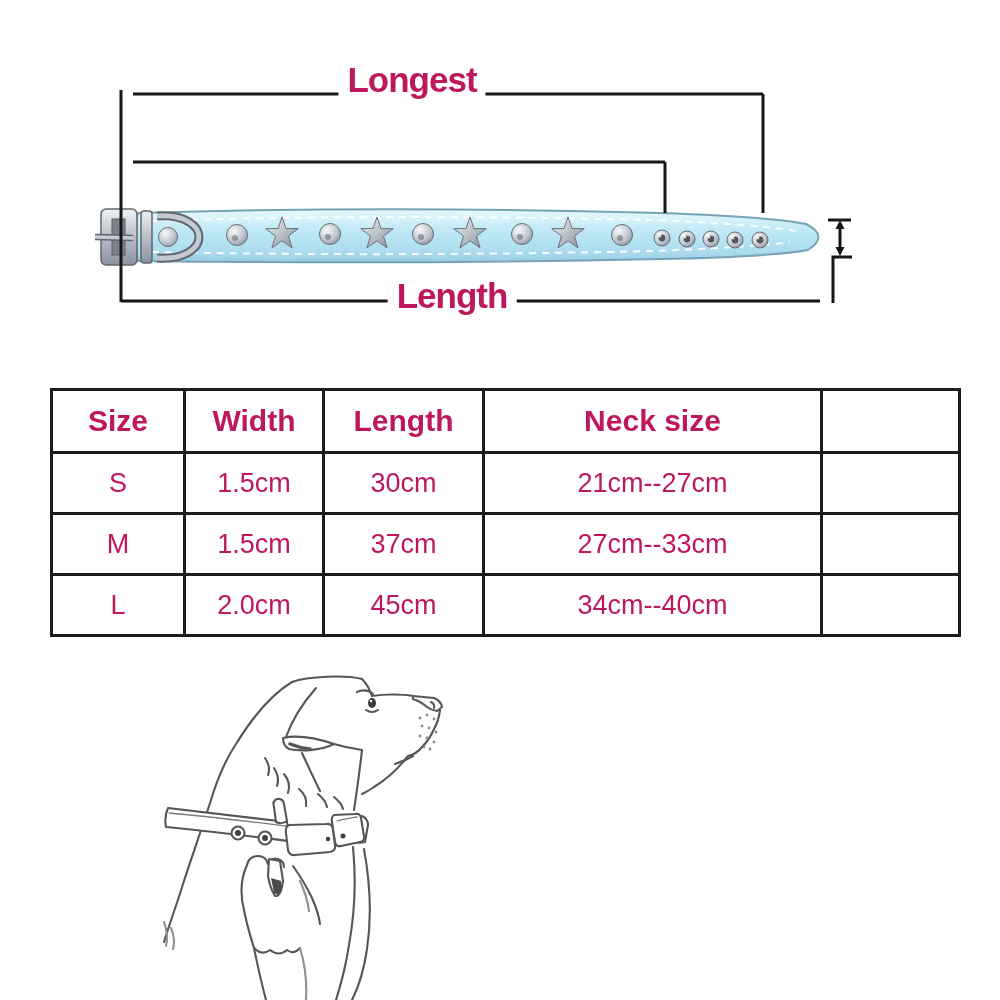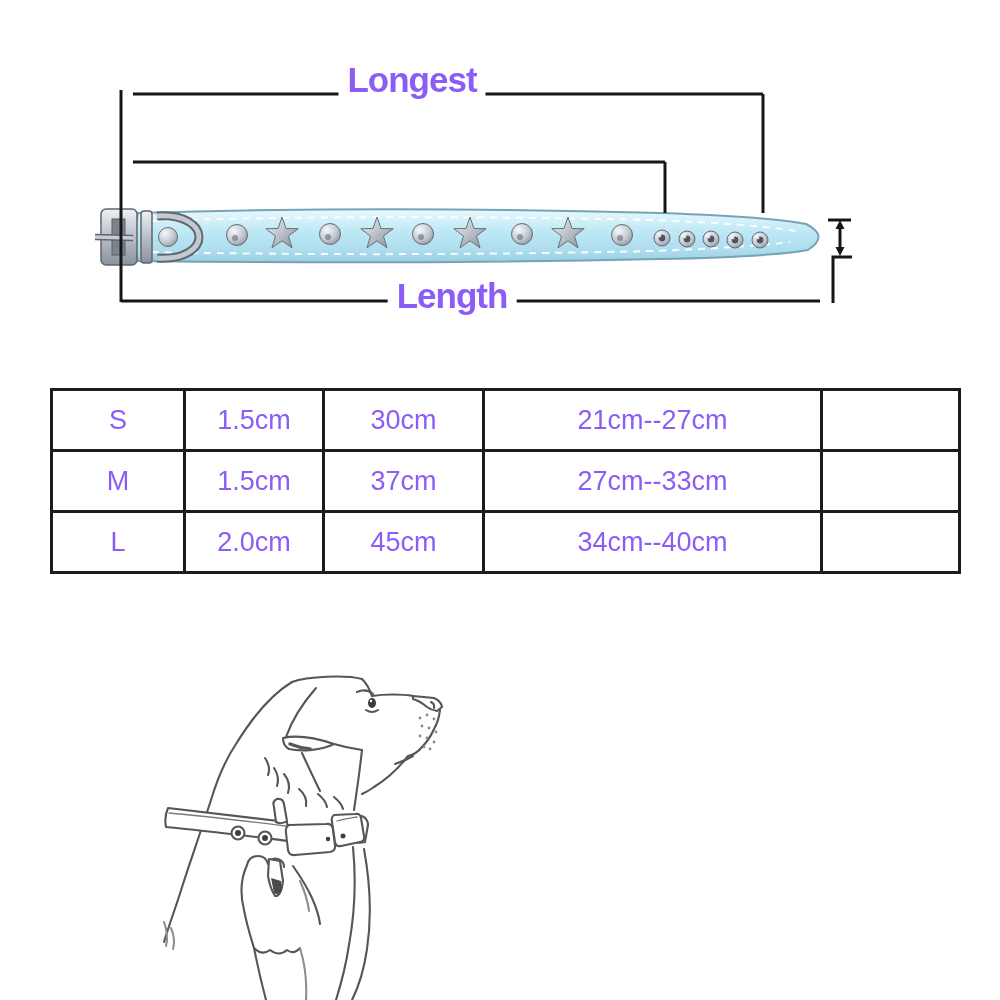--- a/index.html
+++ b/index.html
@@ -1,17 +1,17 @@
 <!DOCTYPE html>
 <html><head>
 <meta charset="utf-8">
 <style>
   html,body{margin:0;padding:0;background:#fff;}
   #stage{position:relative;width:1000px;height:1000px;background:#fff;overflow:hidden;
-         font-family:"Liberation Sans",sans-serif;color:#8b5cf6;}
+         font-family:"Liberation Sans",sans-serif;color:#be185d;}
   .dimlabel{position:absolute;transform:translateX(-50%);background:#fff;padding:0 9px;
             font-weight:bold;font-size:35px;letter-spacing:-1px;white-space:nowrap;line-height:1.1;}
   svg{position:absolute;}
   table.sizes{position:absolute;left:50px;top:388px;border-collapse:collapse;table-layout:fixed;width:908px;}
   table.sizes td,table.sizes th{border:3px solid #1c1c1c;text-align:center;vertical-align:middle;
       background:#fff;overflow:hidden;}
   table.sizes th{font-size:30px;font-weight:bold;height:58px;}
   table.sizes td{font-size:27px;font-weight:normal;height:56px;}
   .c0{width:133px}.c1{width:139px}.c2{width:160px}.c3{width:338px}.c4{width:138px}
 </style>
@@ -142,20 +142,27 @@
 
   <table class="sizes">
     <colgroup>
         <col class="c0">
         <col class="c1">
         <col class="c2">
         <col class="c3">
         <col class="c4">
       </colgroup>
     <tbody>
+        <tr>
+      <th>Size</th>
+      <th>Width</th>
+      <th>Length</th>
+      <th>Neck size</th>
+      <th></th>
+    </tr>
     <tr>
       <td>S</td>
       <td>1.5cm</td>
       <td>30cm</td>
       <td>21cm--27cm</td>
       <td></td>
     </tr>
     <tr>
       <td>M</td>
       <td>1.5cm</td>

